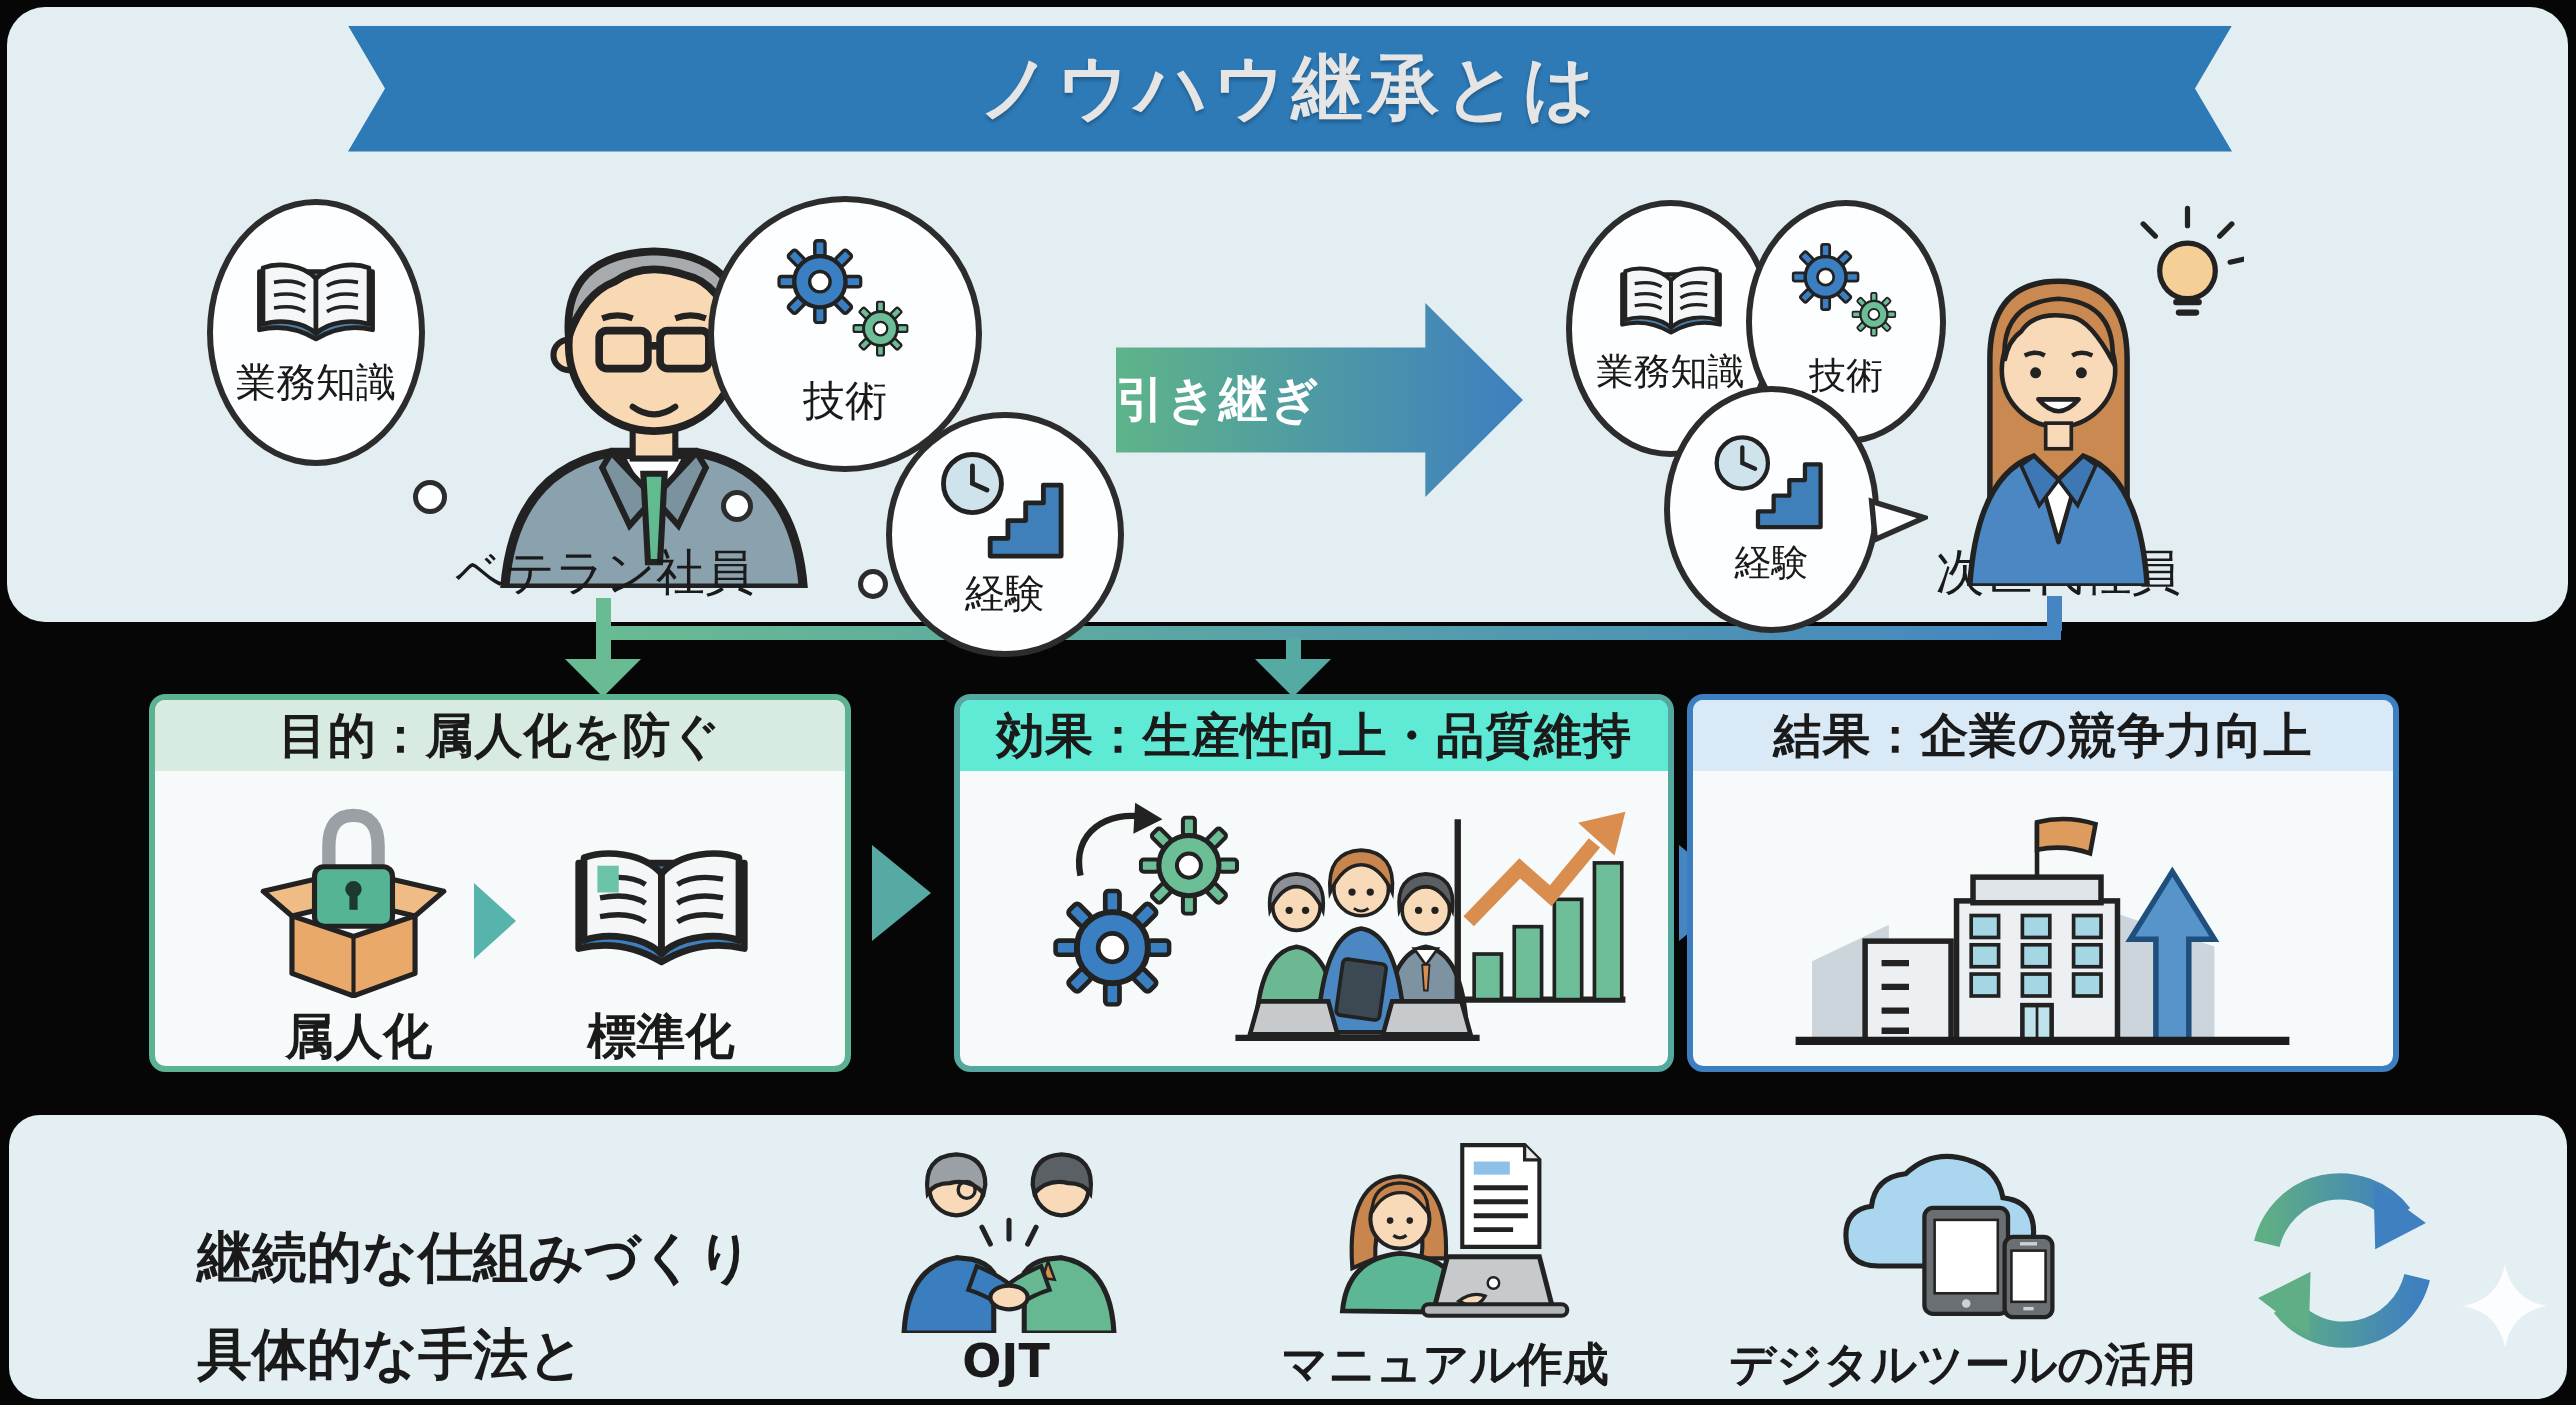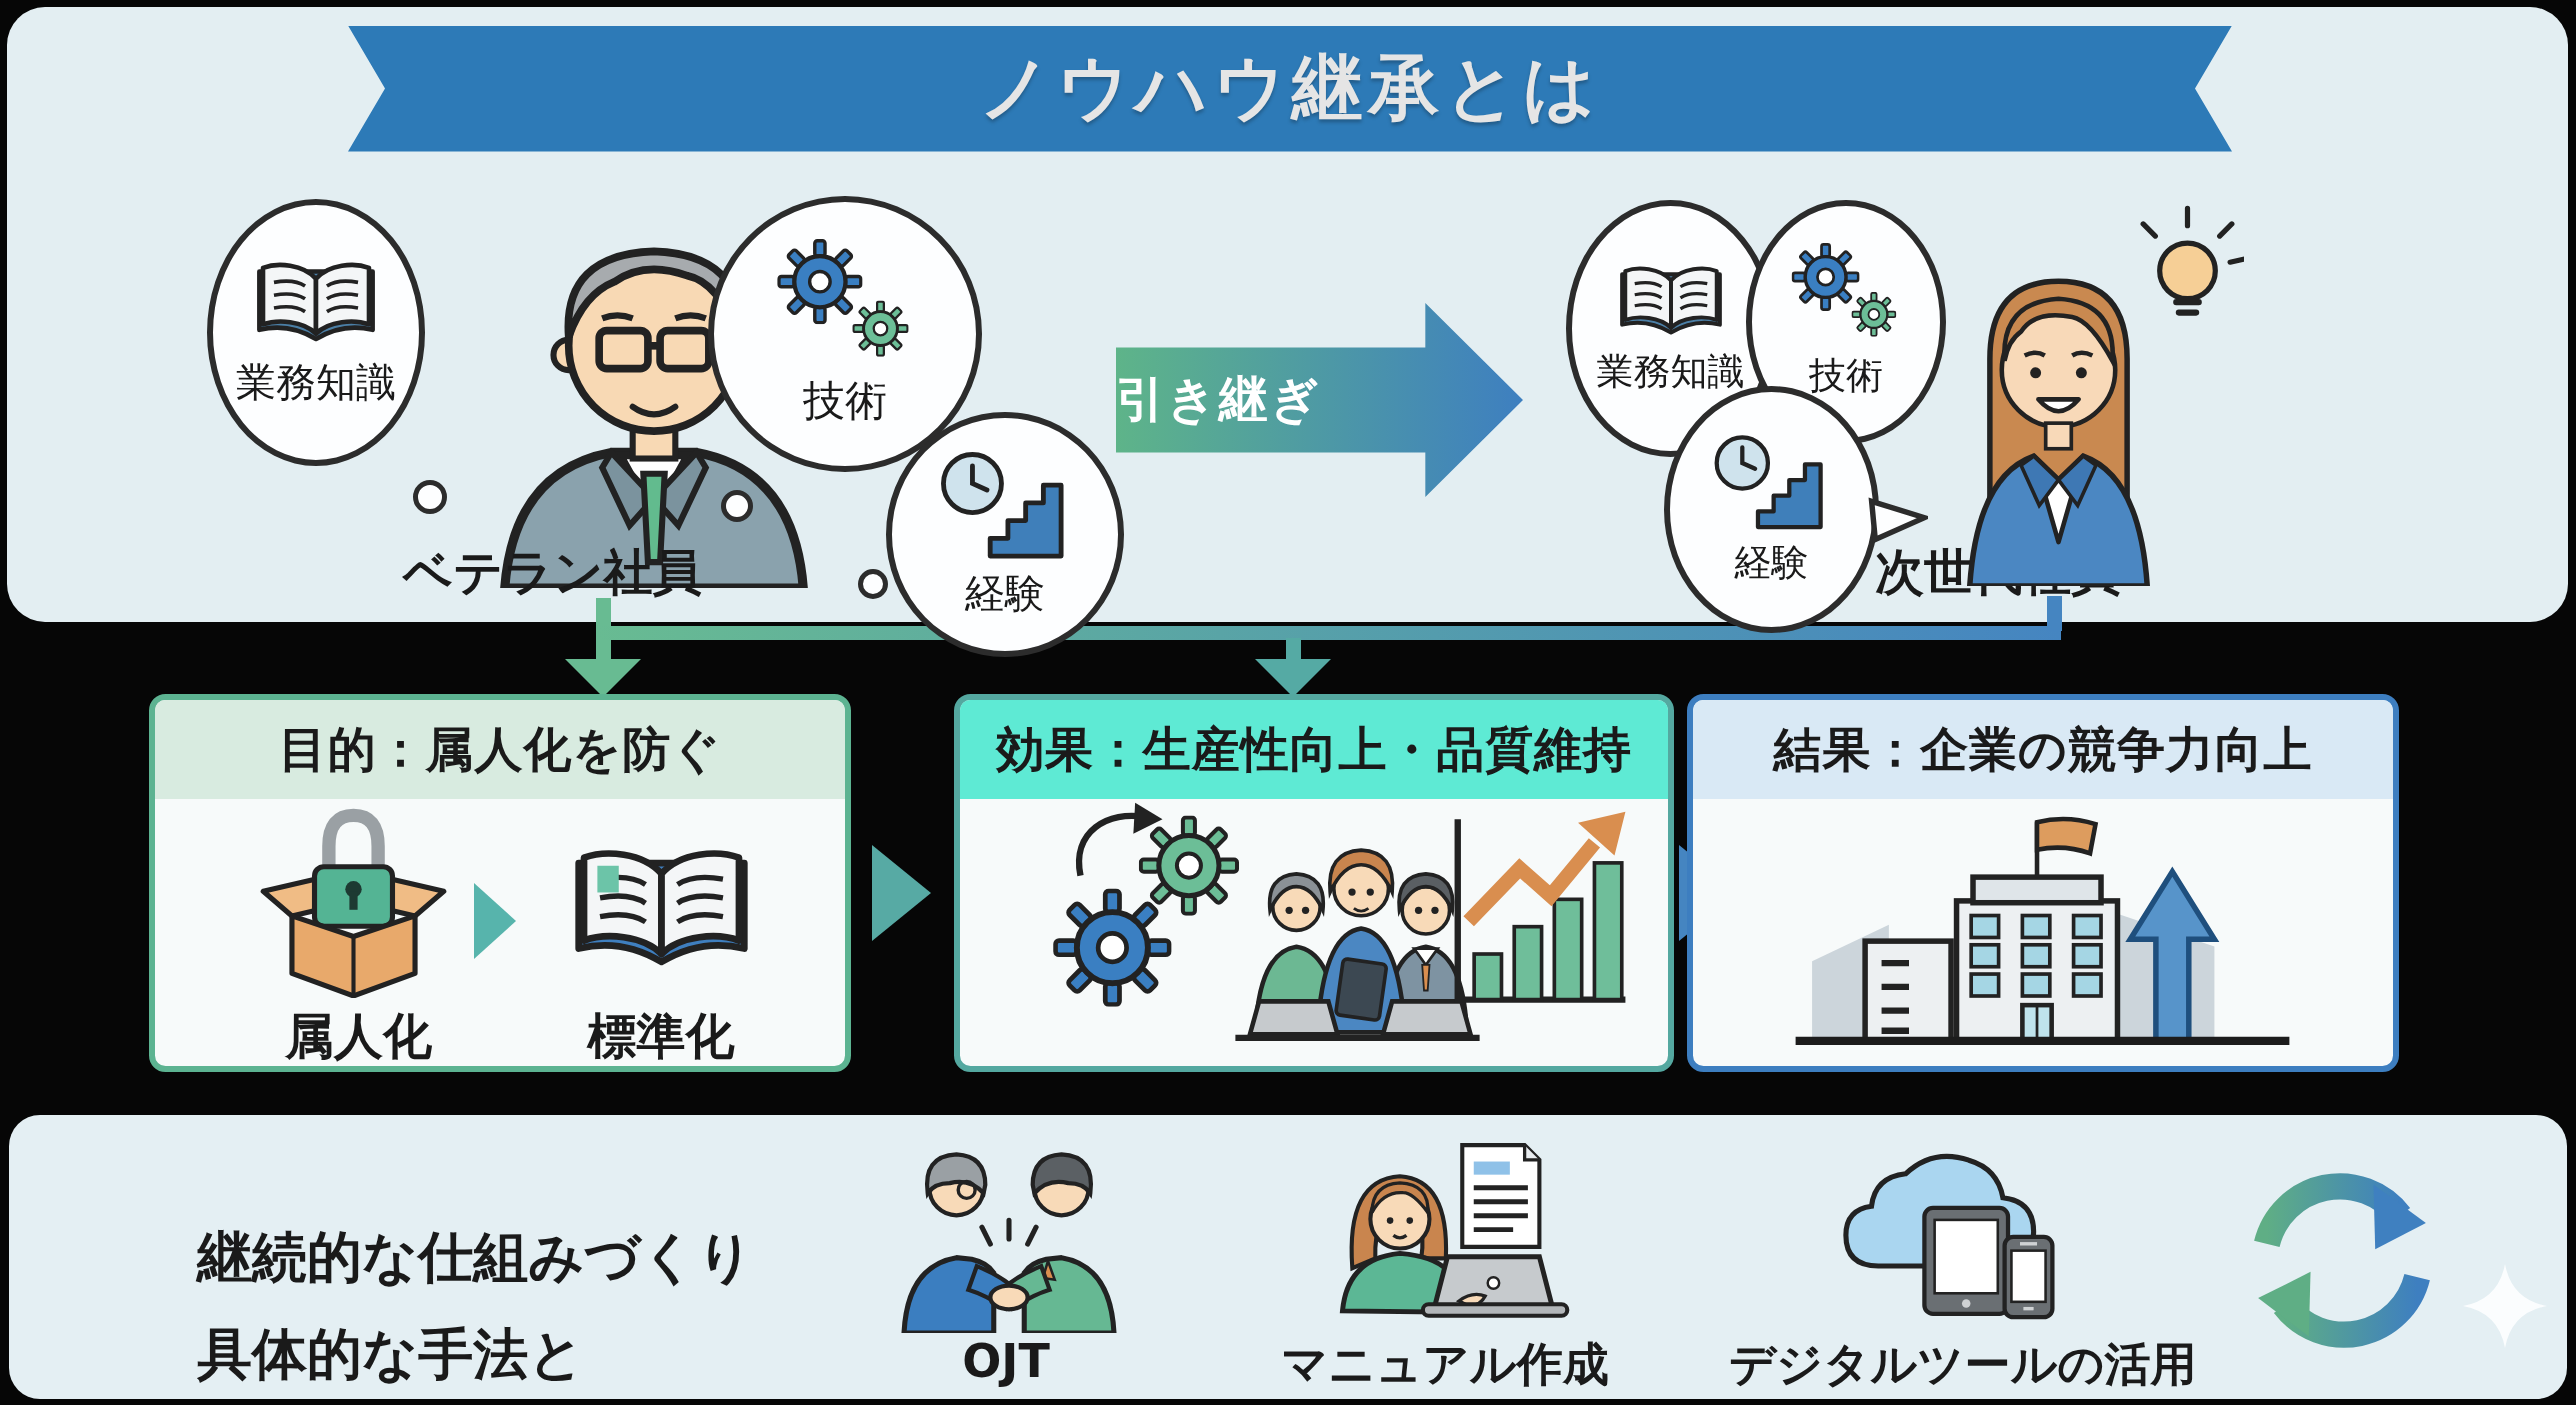--- a/index.html
+++ b/index.html
@@ -26,38 +26,38 @@
     color:#e5e5e5;font-size:71px;font-weight:700;letter-spacing:5.5px;
     text-shadow:0 2.7px 3.7px rgba(0,0,0,.25);
   }
   .bubble{
     background:#fdfeff;border:6.4px solid #2c2c2c;border-radius:50%;
     display:flex;flex-direction:column;align-items:center;justify-content:center;
     gap:5.5px;box-sizing:border-box;
   }
   .bubble .lbl{font-weight:400;white-space:nowrap;}
   .tail-dot{background:#fdfeff;border:5.5px solid #2c2c2c;border-radius:50%;}
-  .person-label{font-weight:700;font-size:49px;text-align:left;}
+  .person-label{font-weight:400;font-size:49px;text-align:center;}
   #handover{
     left:1082px;top:303px;width:407px;height:194px;
     background:linear-gradient(90deg,#5eb489,#3e7fc0);
     clip-path:polygon(0 23%,76% 23%,76% 0,100% 50%,76% 100%,76% 77%,0 77%);
     display:flex;align-items:center;margin-left:34px;
   }
   #handover .t{color:#fff;font-size:49px;font-weight:700;padding-right:98px;letter-spacing:1.8px;}
   
   .vline{width:14.6px;}
   .tri-down{width:0;height:0;border-left:38px solid transparent;border-right:38px solid transparent;}
   
   .pbox{
     top:694px;height:378px;background:#f7fafa;border-radius:16.5px;
     box-sizing:border-box;
   }
   .pbox .head{
-    height:99px;display:flex;align-items:center;justify-content:center;
+    height:71px;display:flex;align-items:center;justify-content:center;
     border-radius:10px 10px 0 0;
     font-size:48px;font-weight:700;letter-spacing:0.9px;
   }
   .pbox .in-label{position:absolute;font-size:49px;font-weight:700;text-align:center;}
   .tri-right{width:0;height:0;border-top:38px solid transparent;border-bottom:38px solid transparent;}
   
   #bottom-panel{
     left:9.1px;top:1115px;width:2558px;height:284px;
     background:#e4eff3;border-radius:31px;
   }

